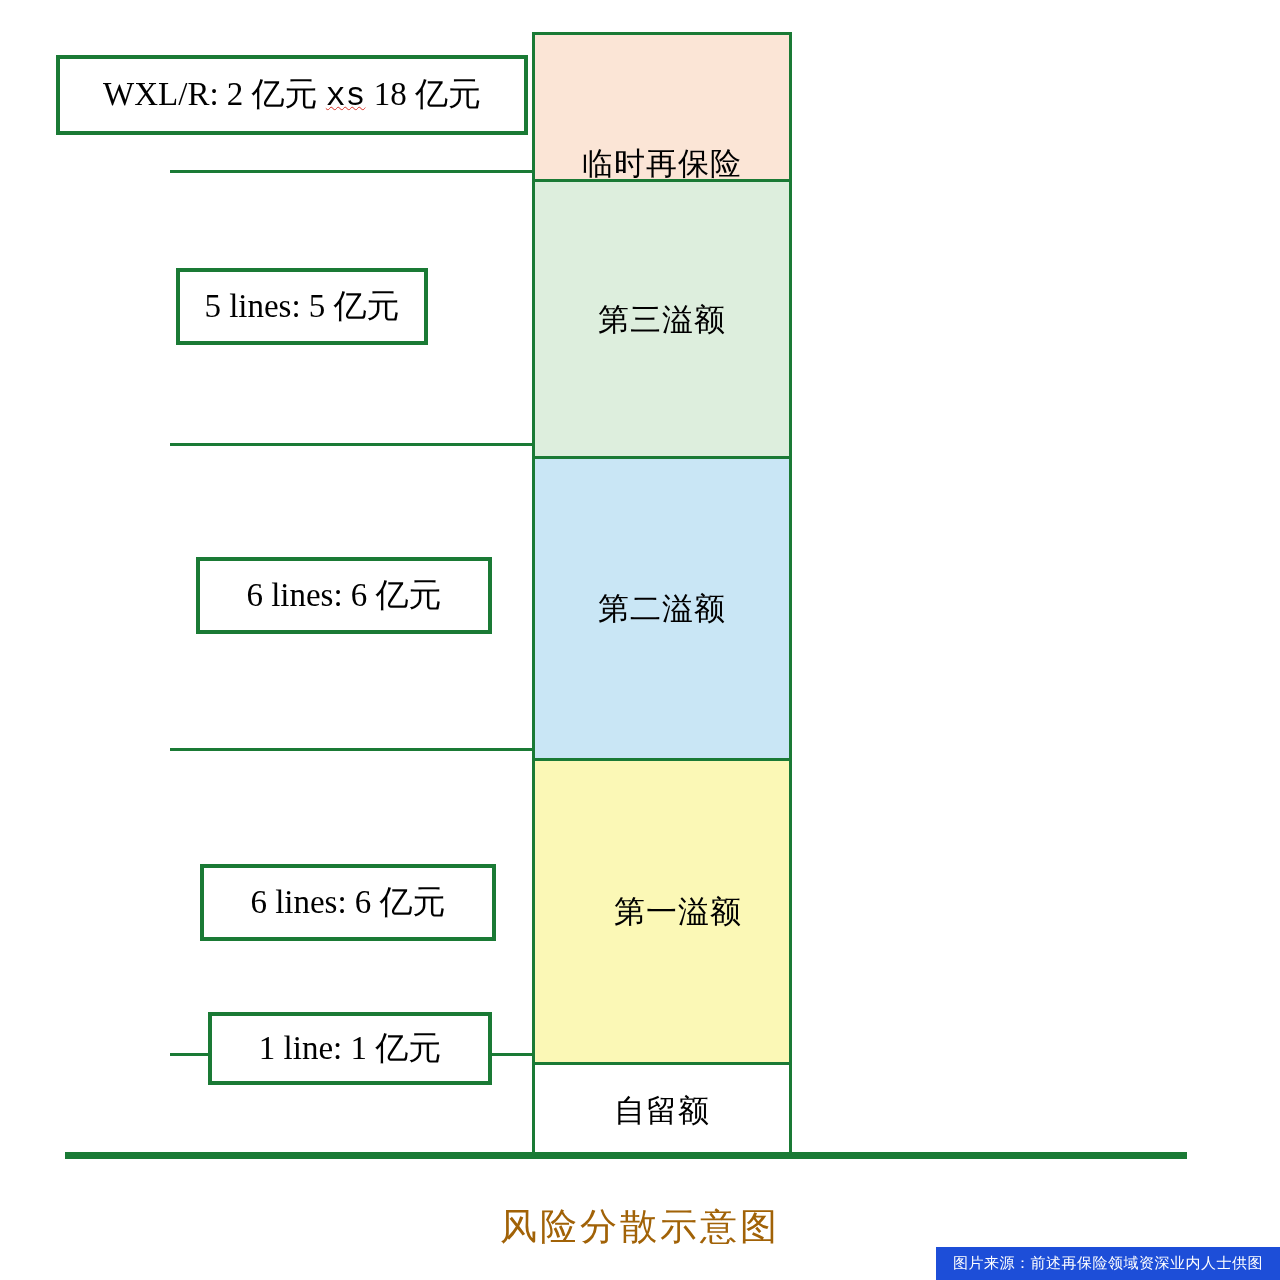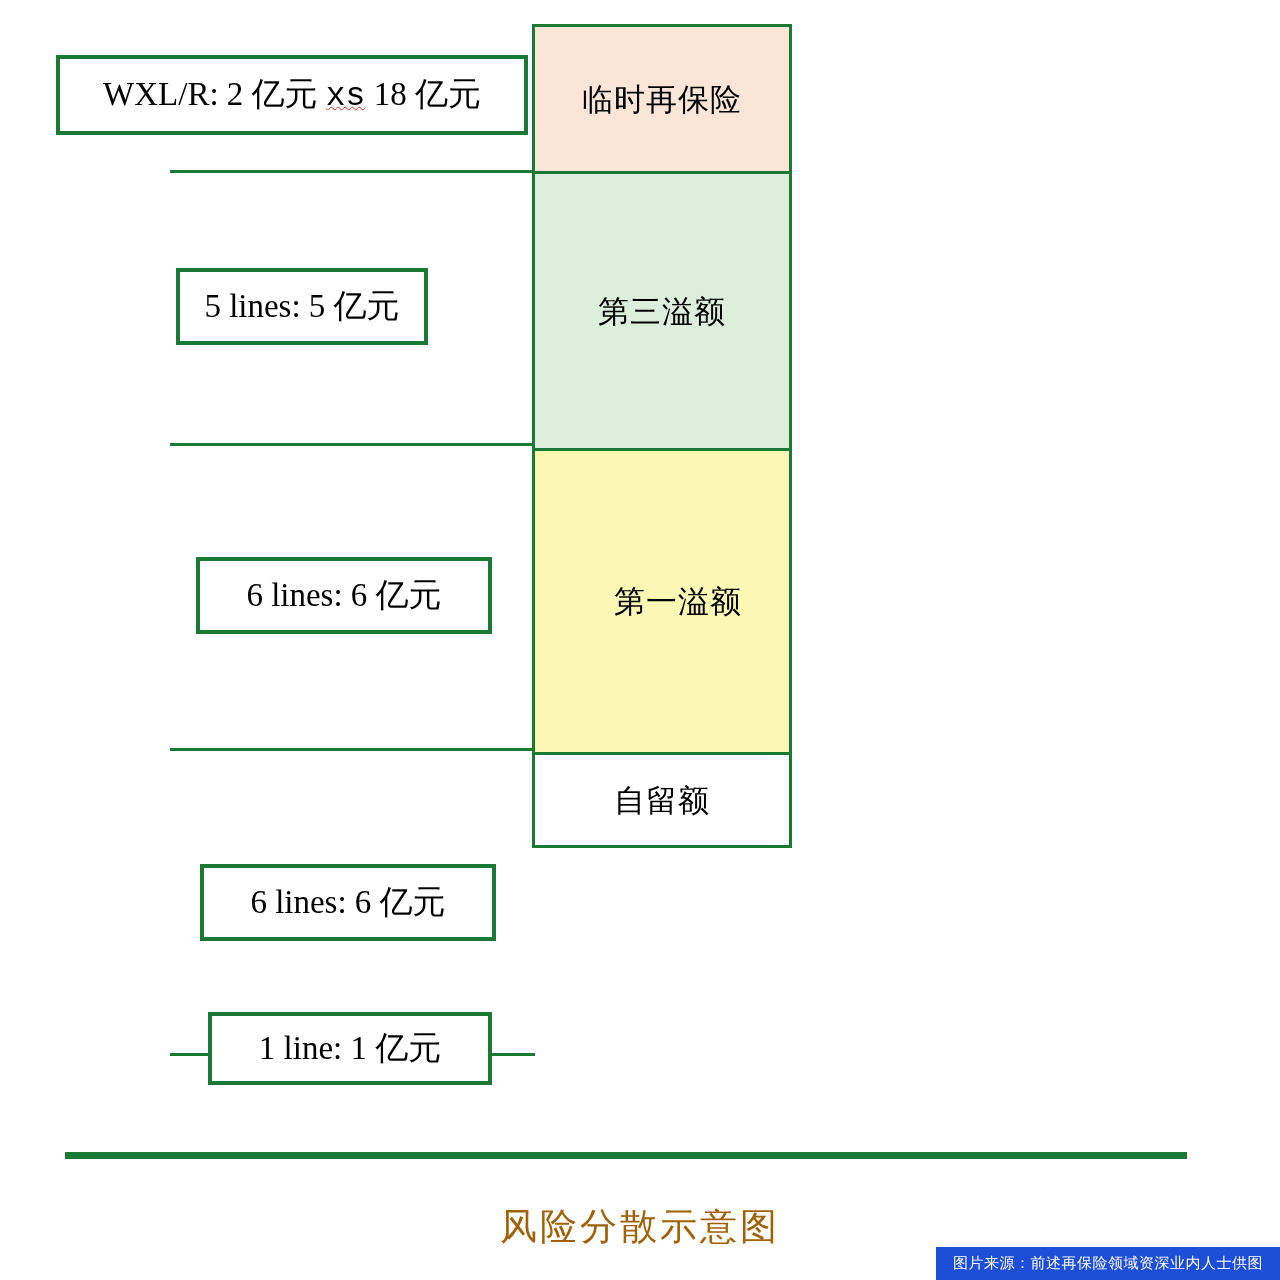--- a/index.html
+++ b/index.html
@@ -27,21 +27,21 @@
   }
   .layer {
     position: relative;
     box-sizing: border-box;
     border: 3px solid #1a7a35;
     display: flex;
     align-items: center;
     justify-content: center;
     margin-top: -3px;
   }
-  .layer:first-child { margin-top: 0; }
+  .layer:first-child { margin-top: 8px; align-items: flex-end; }
   .layer-label {
     font-size: 31px;
     color: #000000;
     letter-spacing: 1px;
     line-height: 1;
     white-space: nowrap;
   }
 
   
   .divider {
@@ -123,20 +123,23 @@
   <div class="tower">
 
     <div class="layer" style="height: 150px; background: rgb(251, 229, 214);">
       <span class="layer-label">临时再保险</span>
     </div>
 
     <div class="layer" style="height: 280px; background: rgb(221, 238, 221);">
       <span class="layer-label">第三溢额</span>
     </div>
 
+    <div class="layer" style="height: 305px; background: rgb(201, 230, 245);">
+      <span class="layer-label">第二溢额</span>
+    </div>
 
     <div class="layer" style="height: 307px; background: rgb(251, 248, 182); padding-left: 32px;">
       <span class="layer-label">第一溢额</span>
     </div>
 
     <div class="layer" style="height: 96px; background: rgb(255, 255, 255);">
       <span class="layer-label">自留额</span>
     </div>
 
   </div>

